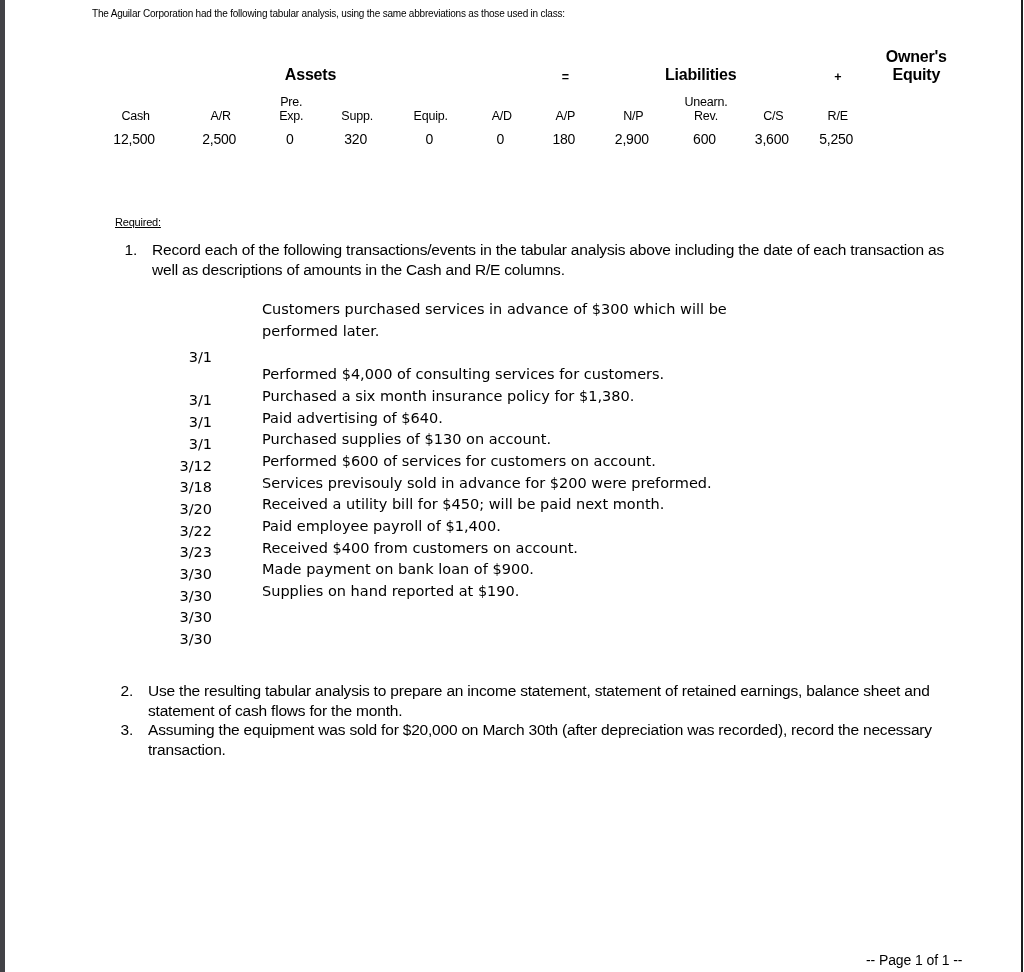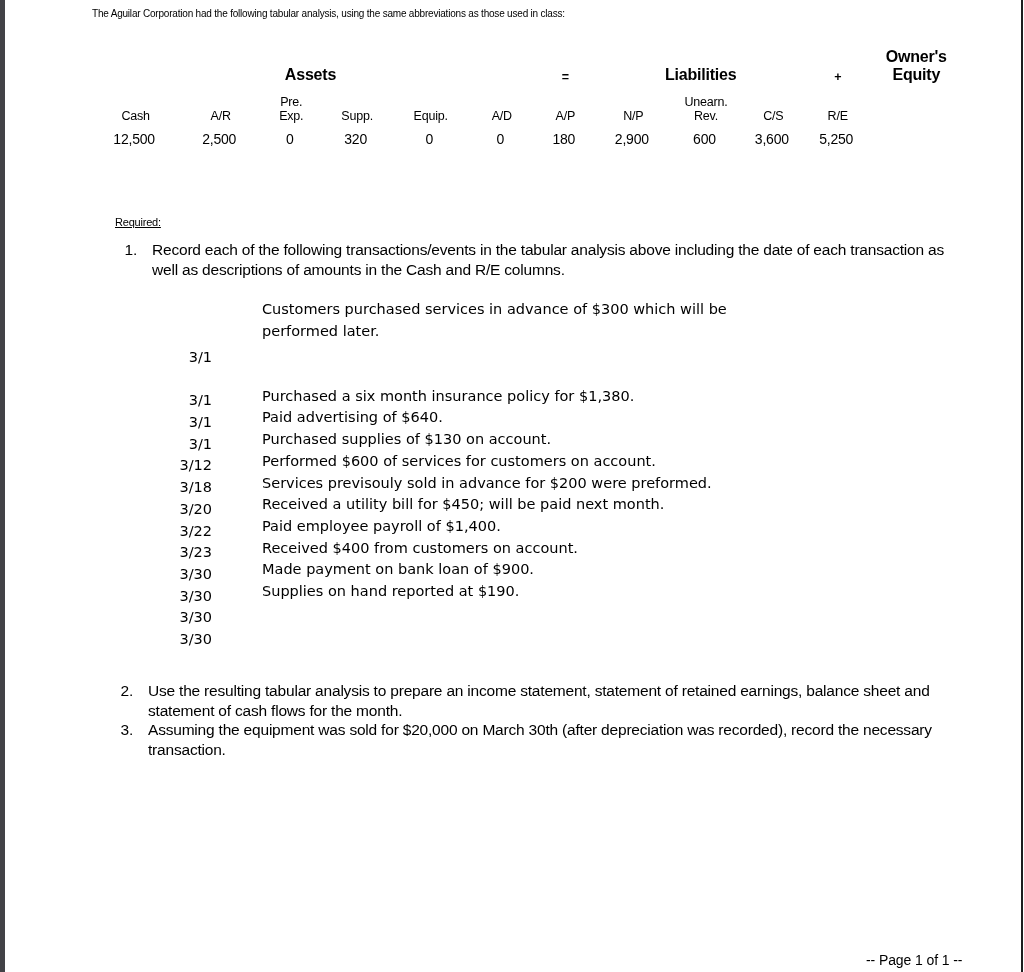--- a/index.html
+++ b/index.html
@@ -341,20 +341,21 @@
   <div class="tx">
     <div class="tx-row">
       <span class="d">3/1</span>
       <span class="t">Customers purchased services in advance of $300 which will be performed later.</span>
     </div>
     <div class="tx-row">
       <span class="d">3/1</span>
     </div>
     <div class="tx-row">
       <span class="d">3/1</span>
+      <span class="t">Performed $4,000 of consulting services for customers.</span>
     </div>
     <div class="tx-row">
       <span class="d">3/1</span>
       <span class="t">Purchased a six month insurance policy for $1,380.</span>
     </div>
     <div class="tx-row">
       <span class="d">3/12</span>
       <span class="t">Paid advertising of $640.</span>
     </div>
     <div class="tx-row">

